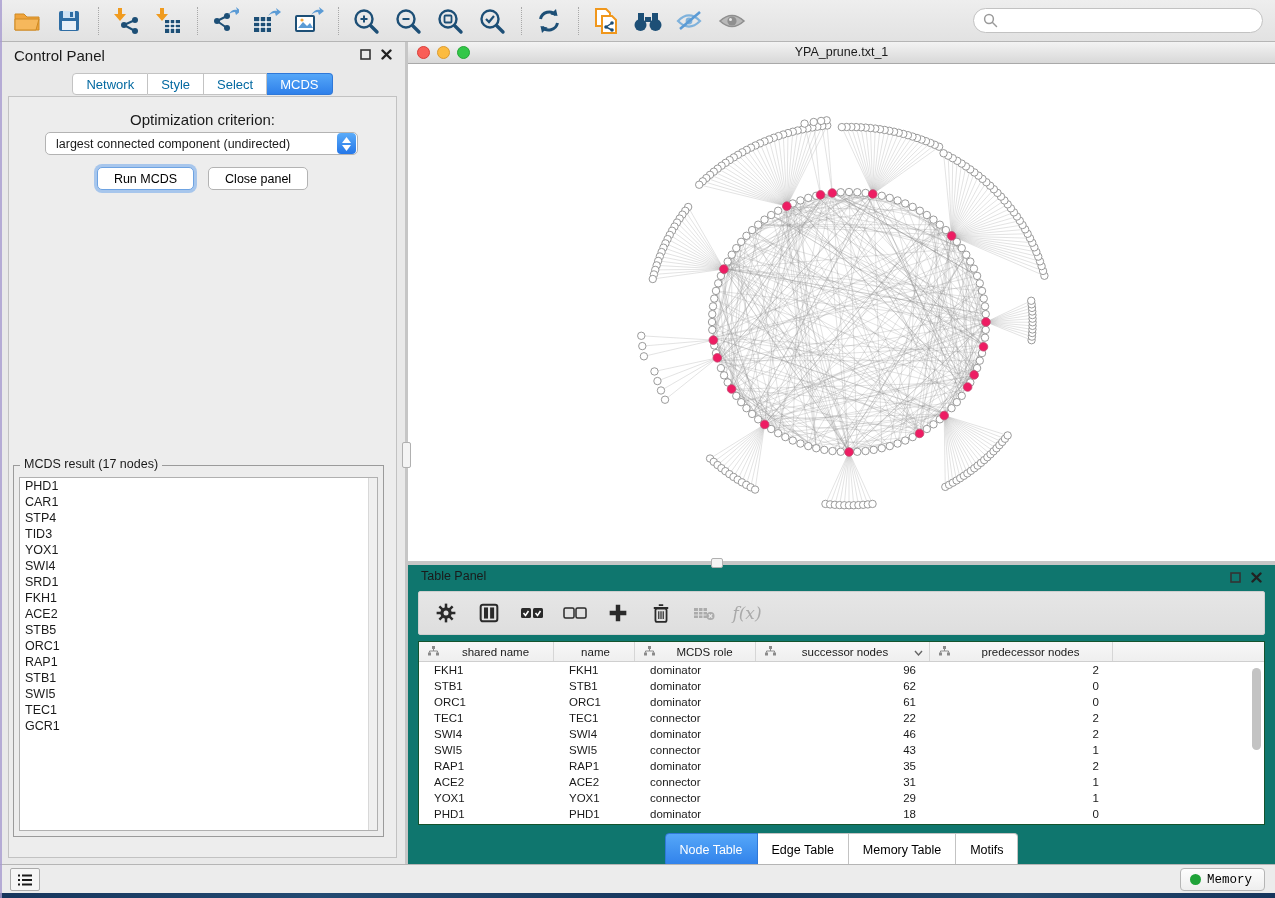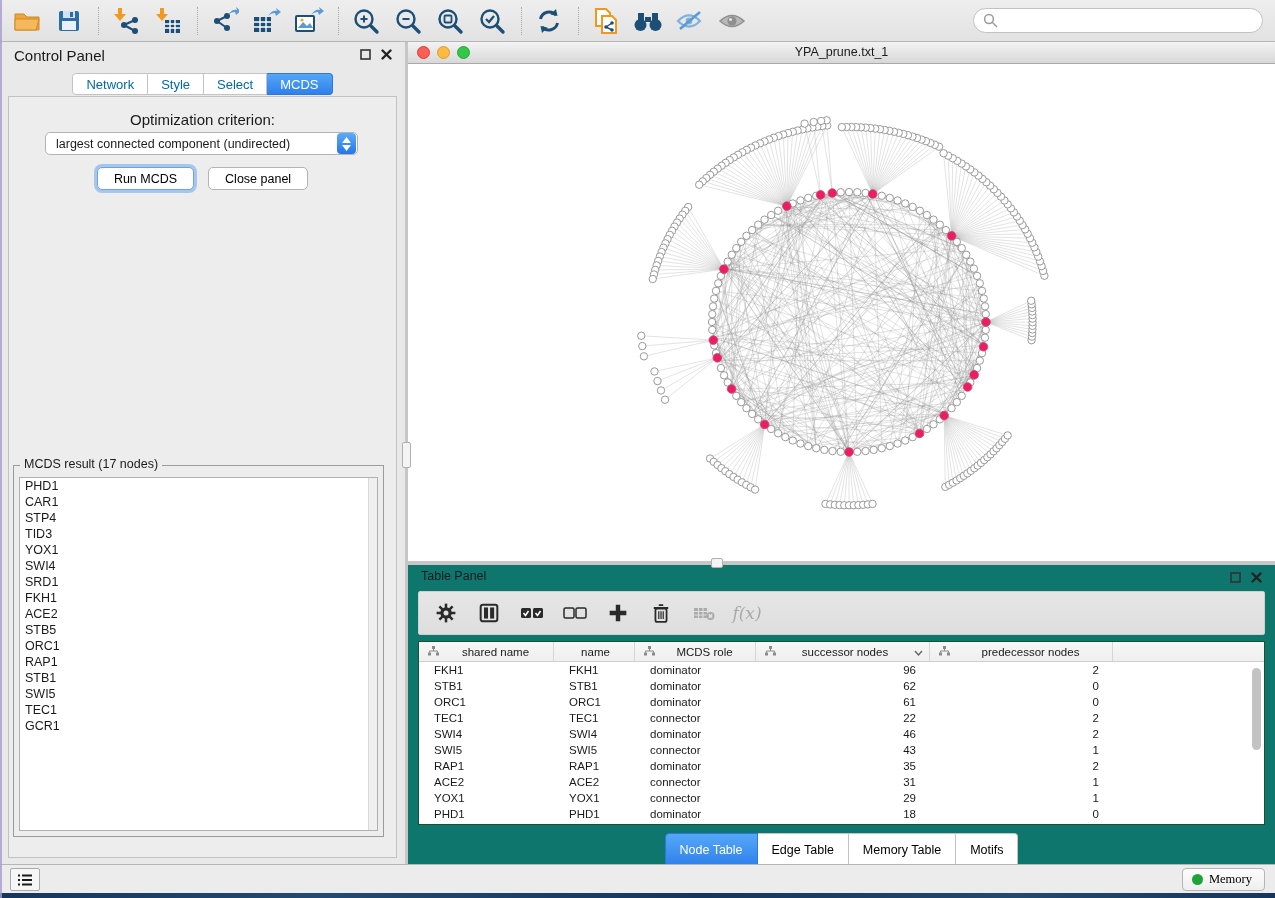--- a/index.html
+++ b/index.html
@@ -102,21 +102,21 @@
   .seg:last-child { border-radius:0 4px 4px 0; }
   .seg.active { background:linear-gradient(#55a7f8,#2f80ea); color:#fff; border-color:#2f78d8; }
 
   
   .statusbar { position:absolute; left:0; top:864px; width:1275px; height:29px; background:#ececec;
     border-top:1px solid #b5b5b5; }
   .list-btn { position:absolute; left:10px; top:3px; width:30px; height:23px; background:#f6f6f6;
     border:1px solid #ababab; border-radius:2px; display:flex; align-items:center; justify-content:center; }
   .memory-btn { position:absolute; right:10px; top:3px; height:23px; padding:0 12px 0 9px;
     background:linear-gradient(#fdfdfd,#eeeeee); border:1px solid #b5b5b5; border-radius:4px;
-    display:flex; align-items:center; gap:6px; font-size:12.5px; font-family:Liberation Serif, serif; }
+    display:flex; align-items:center; gap:6px; font-size:12.5px; font-family:Liberation Mono, monospace; }
   .mem-dot { width:11px; height:11px; border-radius:50%; }
   .desktop-strip { position:absolute; left:0; top:893px; width:1275px; height:5px;
     background:linear-gradient(90deg,#16355c,#234a72 25%,#16355c 55%,#24496e 80%,#16355c); }
   .desktop-edge { position:absolute; left:0; top:0; width:2px; height:898px; background:#a79bd0; opacity:.8; }
 </style>
 </head>
 <body>
 
 <div id="app">
 

